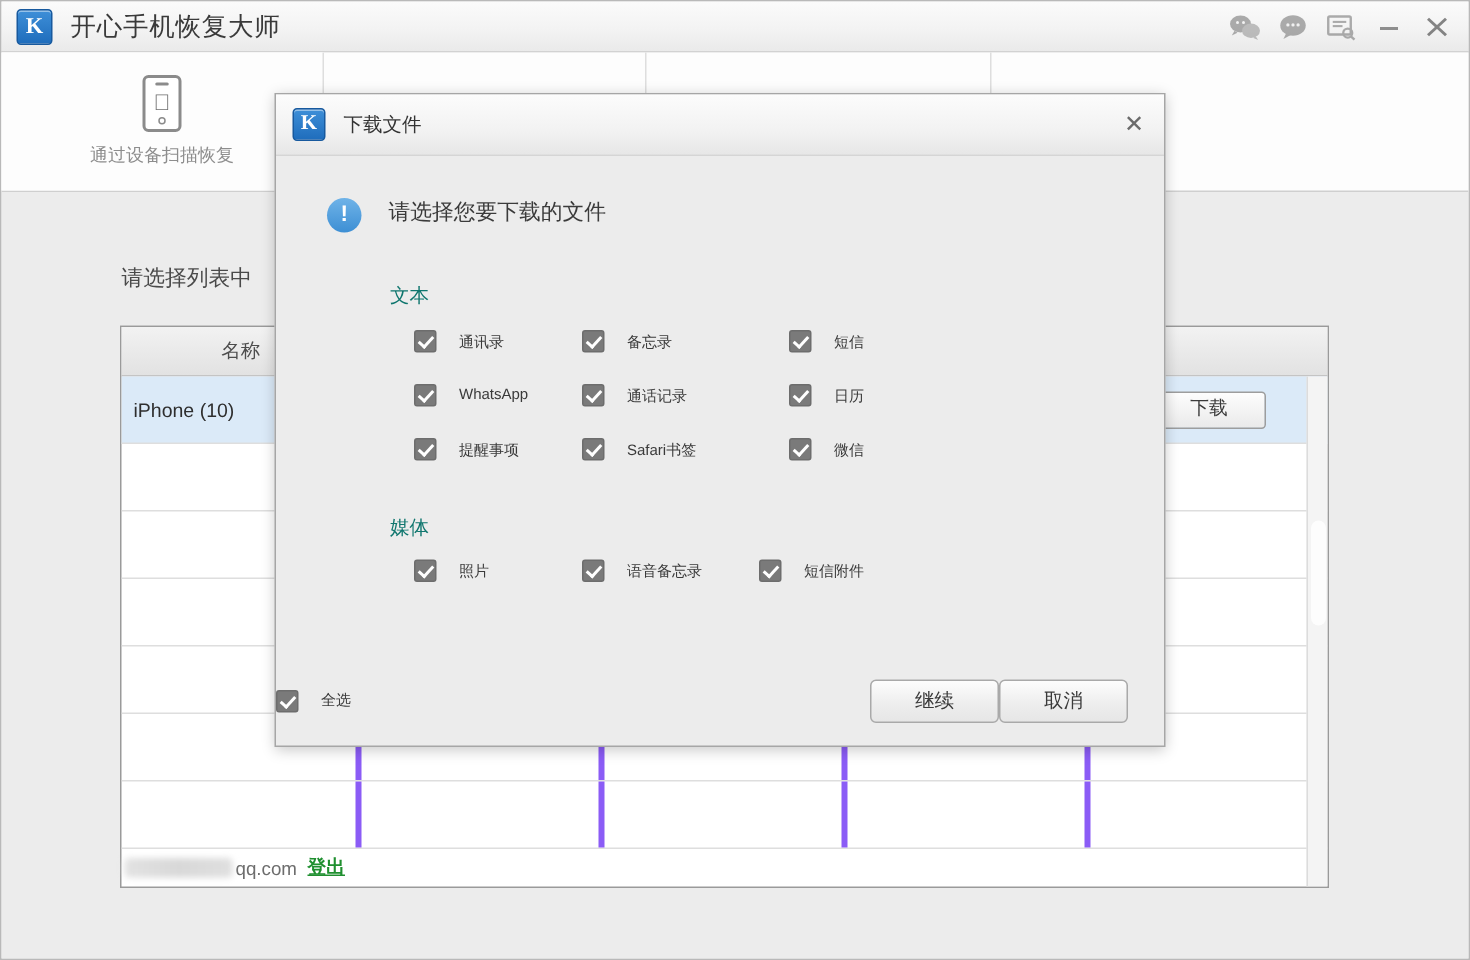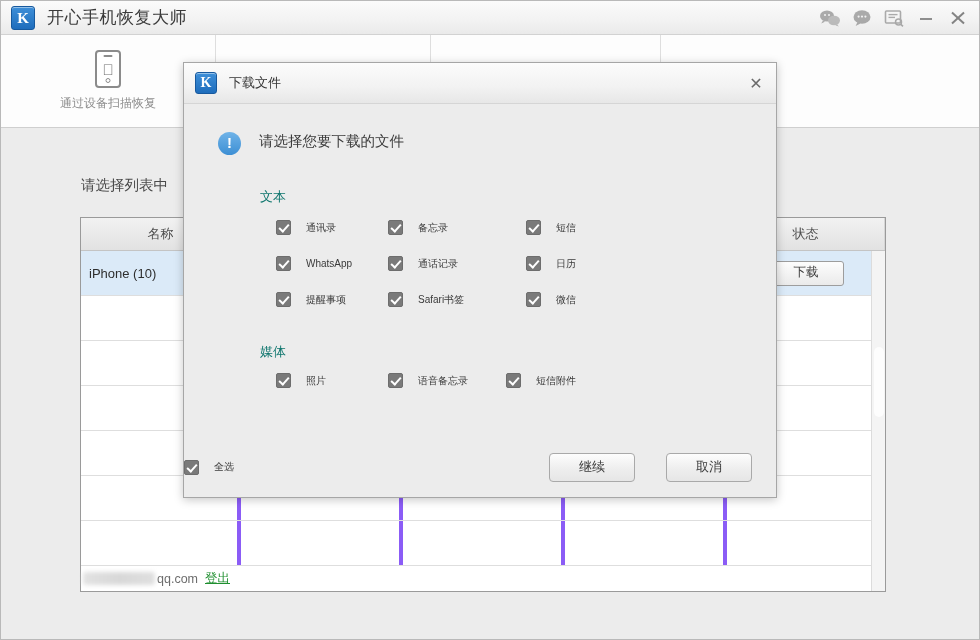--- a/index.html
+++ b/index.html
@@ -283,20 +283,21 @@
     filter: blur(2.2px);
     border-radius: 3px;
     margin-right: 2px;
   }
   #acct-domain { color: #6d6d6d; }
   #logout-link {
     color: #1f8f2f;
     margin-left: 7px;
     text-decoration: underline;
     cursor: pointer;
+    font-weight: bold;
   }
 
   
   #modal {
     position: absolute;
     left: 183px; top: 62px;
     width: 594px; height: 436px;
     background: #ececec;
     border: 1px solid #a6a6a6;
     box-sizing: border-box;
@@ -434,21 +435,20 @@
   }
   #select-all {
     display: flex;
     align-items: center;
     cursor: pointer;
   }
   #footer-buttons {
     margin-left: auto;
     margin-right: 24px;
     display: flex;
-    gap: 31px;
   }
   .dlg-btn {
     width: 84px; height: 27px;
     border: 1px solid #a9a9a9;
     border-radius: 4px;
     background: linear-gradient(to bottom,#fdfdfd,#eeeeee 55%,#e6e6e6);
     font-size: 13px;
     color: #3a3a3a;
     cursor: pointer;
     line-height: 25px;
@@ -528,21 +528,20 @@
 
   <div id="content">
     <div id="content-hint">请选择列表中</div>
 
     <div id="data-table">
       <div id="table-header">
         <div class="th c0">名称</div>
         <div class="th c1"></div>
         <div class="th c2"></div>
         <div class="th c3"></div>
-        <div class="th c4">状态</div>
       </div>
 
       <div class="trow selected">
         <div class="td c0">iPhone (10)</div>
         <div class="td c1"></div>
         <div class="td c2"></div>
         <div class="td c3"></div>
         <div class="td c4">
           <div class="dl-btn">下载</div>
         </div>

